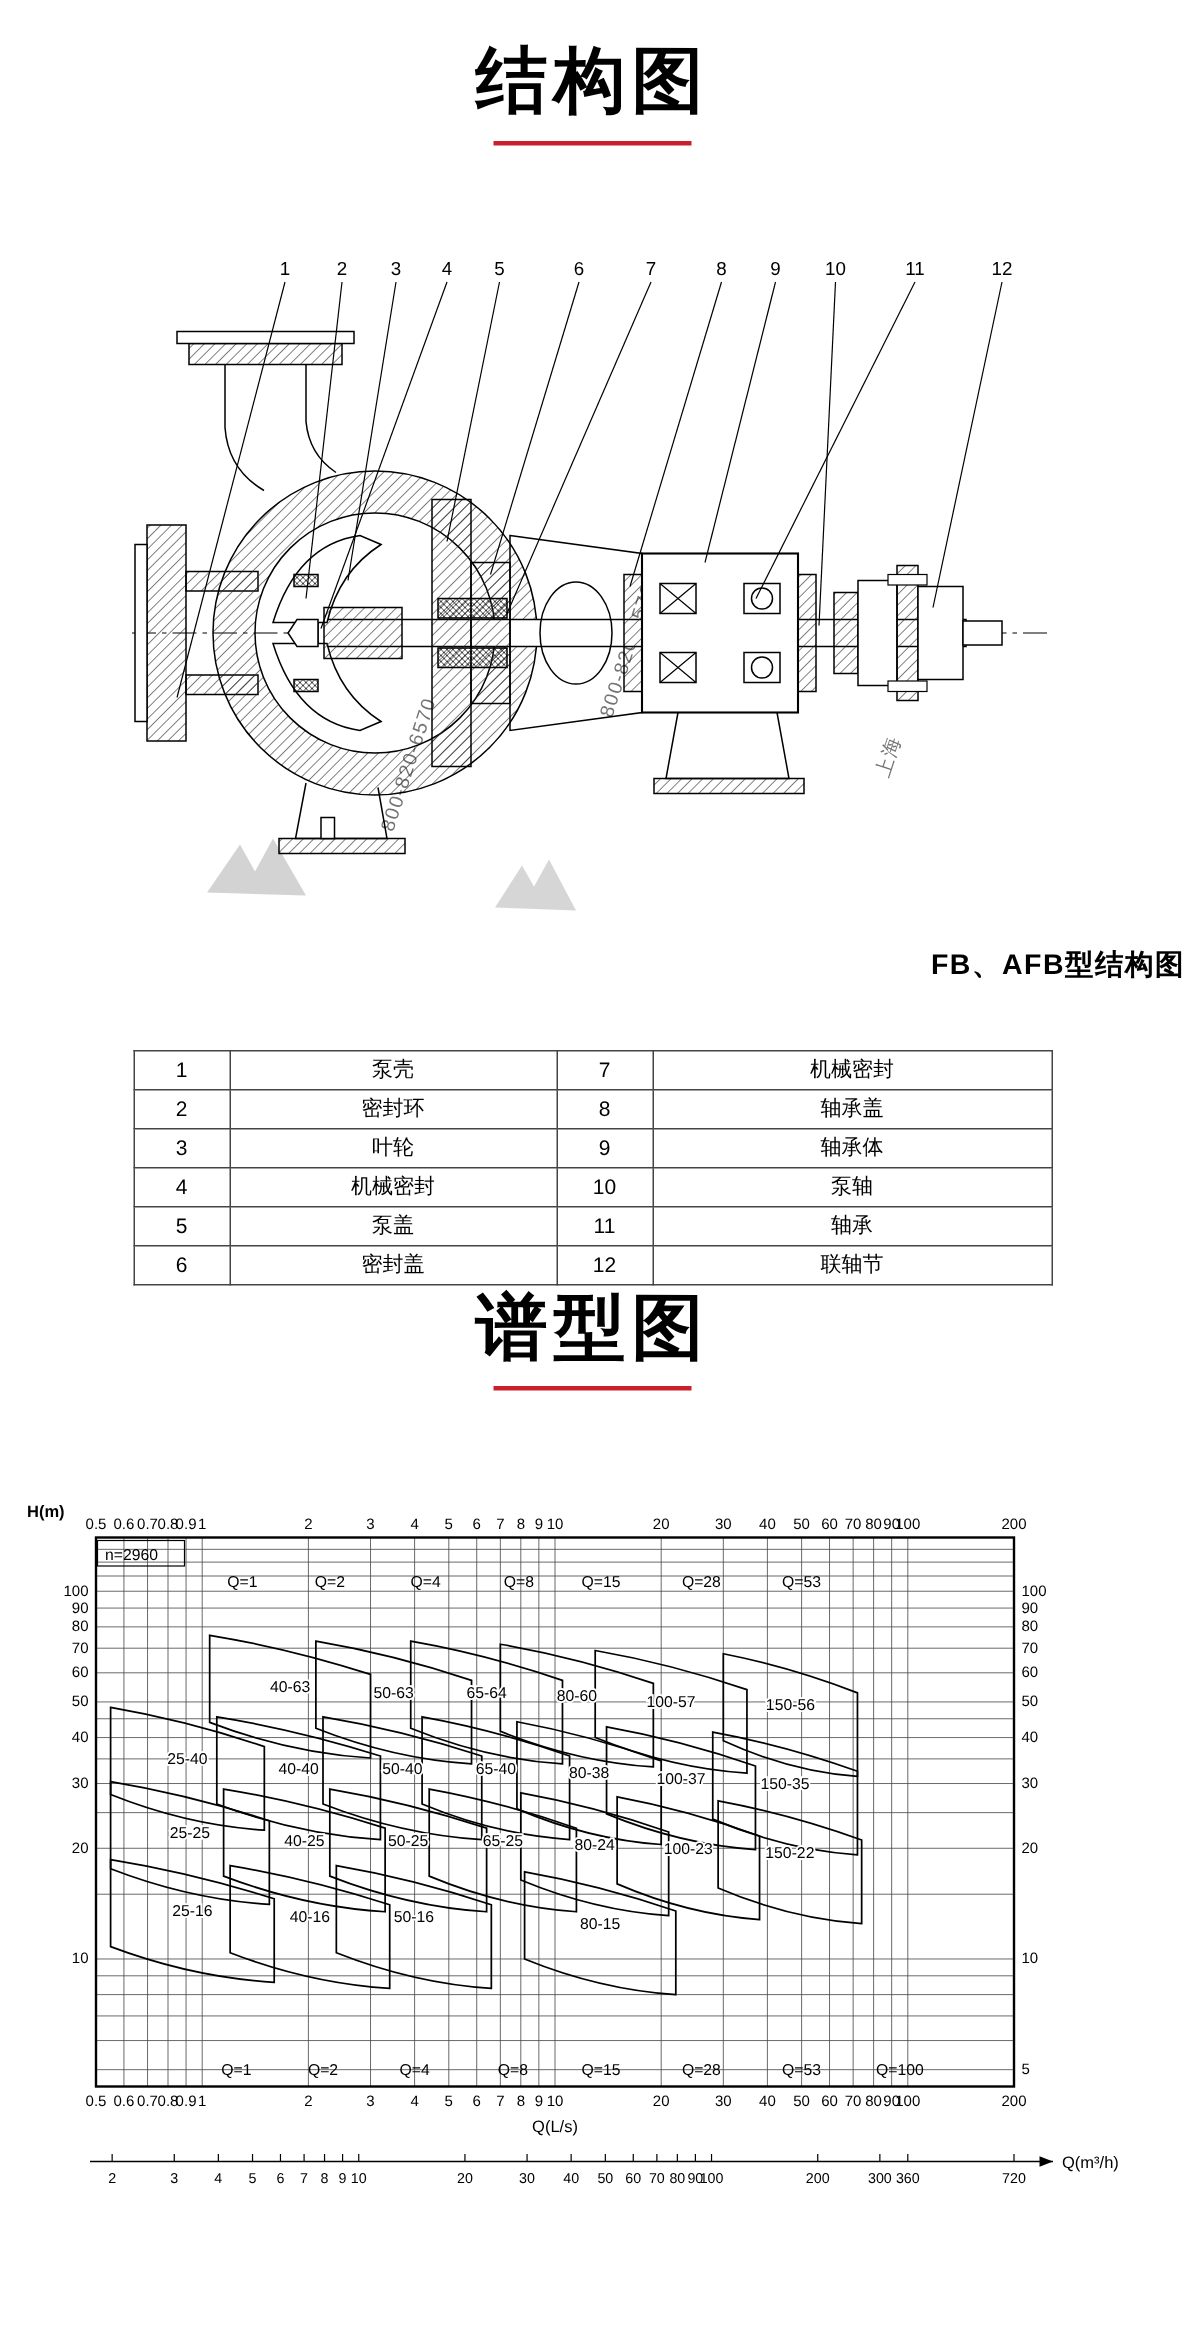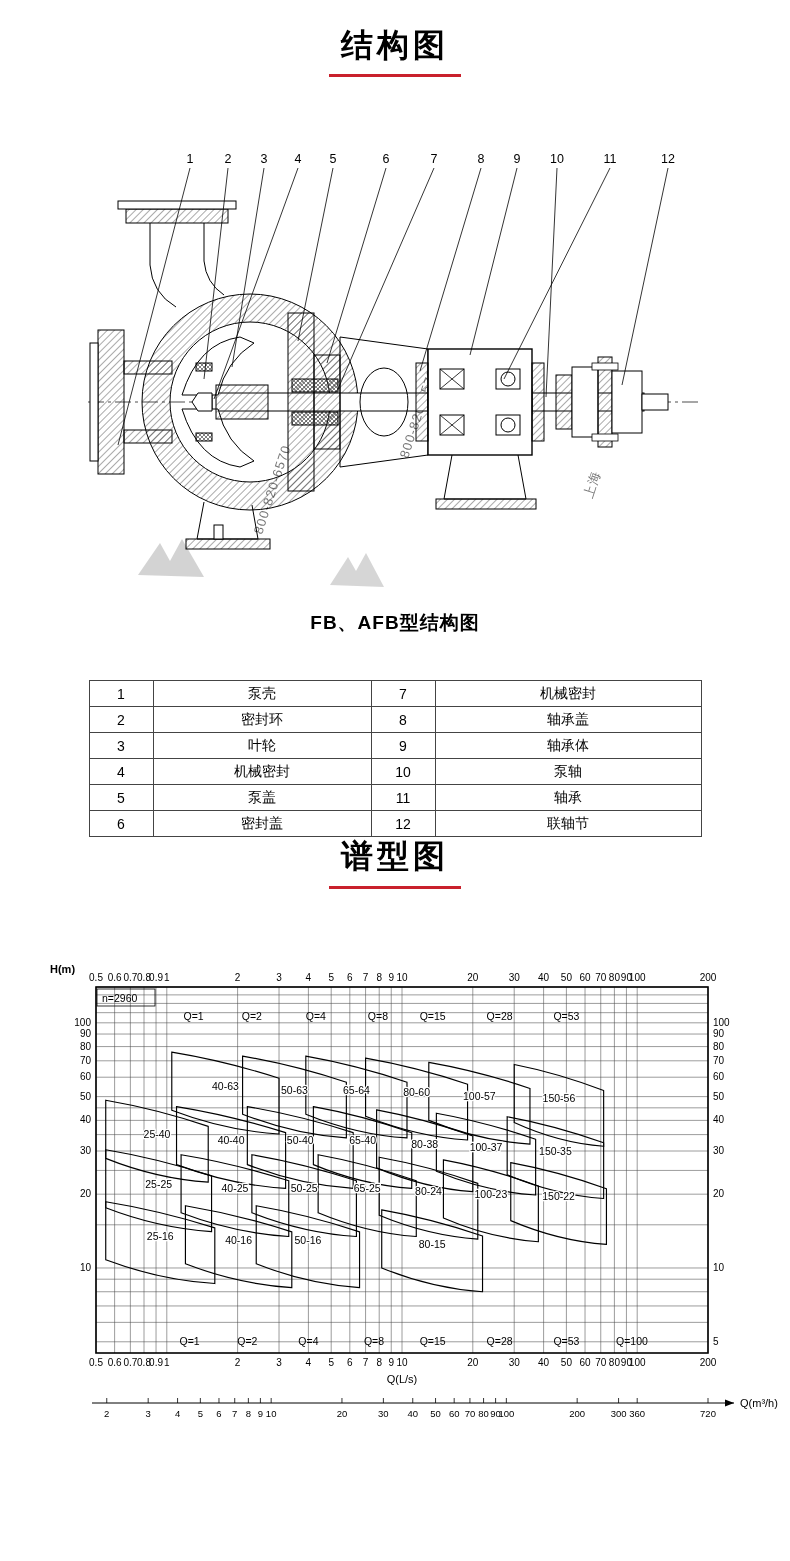--- a/index.html
+++ b/index.html
@@ -1,28 +1,28 @@
 <!DOCTYPE html>
 <html><head>
 <meta charset="utf-8">
 <style>
   html,body{margin:0;padding:0;background:#fff;}
   body{width:790px;min-height:1561px;color:#000;font-family:"Liberation Sans","DejaVu Sans",sans-serif;}
   figure{margin:0;}
   .page{width:790px;overflow:hidden;}
-  .sec-title{margin:0;text-align:center;font-size:32px;font-weight:700;letter-spacing:4px;line-height:1.2;}
+  .sec-title{margin:0;text-align:center;font-size:48px;font-weight:700;letter-spacing:4px;line-height:1.2;}
   .sec1 .sec-title{padding-top:26px;}
   .rule{width:132px;height:3px;margin:10px auto 0;background:#c9202c;}
   .fig-drawing{margin-top:70px;}
   .fig-drawing svg{display:block;}
-  .caption{text-align:center;font-size:19px;font-weight:700;margin-top:8px;letter-spacing:1px;}
+  .caption{text-align:right;font-size:19px;font-weight:700;margin-top:8px;letter-spacing:1px;}
   .parts-table{border-collapse:collapse;margin:44px auto 0;table-layout:fixed;}
   .parts-table td{border:1px solid #444;height:25px;text-align:center;font-size:14px;padding:0 4px;overflow:hidden;white-space:nowrap;}
   .sec2{}
-  .fig-chart{margin-top:56px;padding-left:32px;}
+  .fig-chart{margin-top:56px;}
   .fig-chart svg{display:block;}
   svg{font-family:"Liberation Sans","DejaVu Sans",sans-serif;}
   svg text{fill:#000;}
 </style>
 </head>
 <body>
 
 <div class="page">
 
   <header class="sec1">

